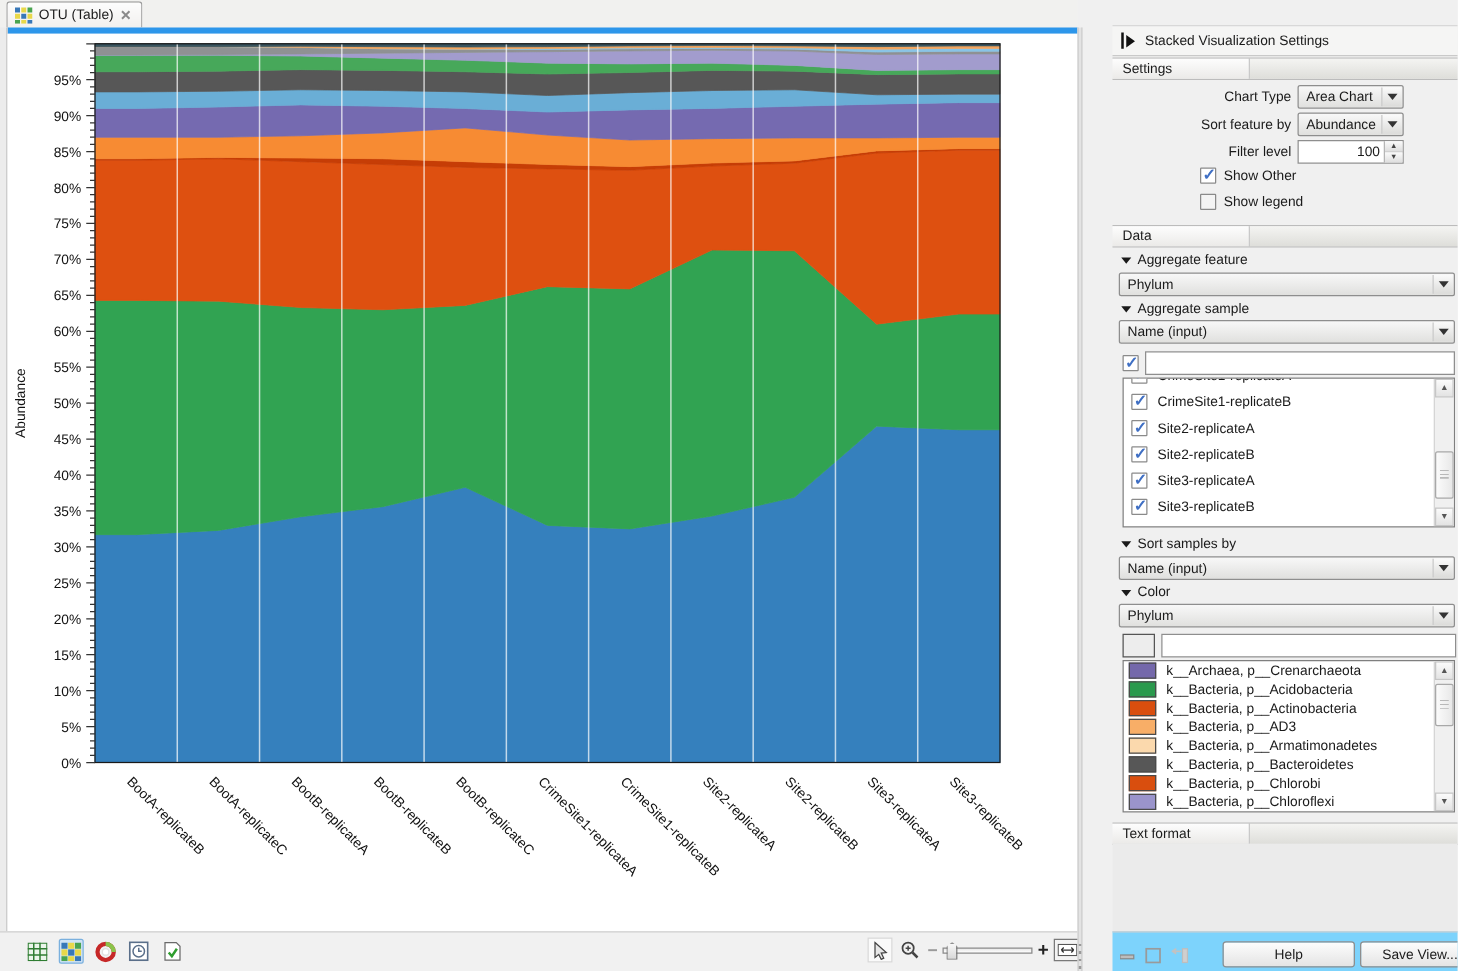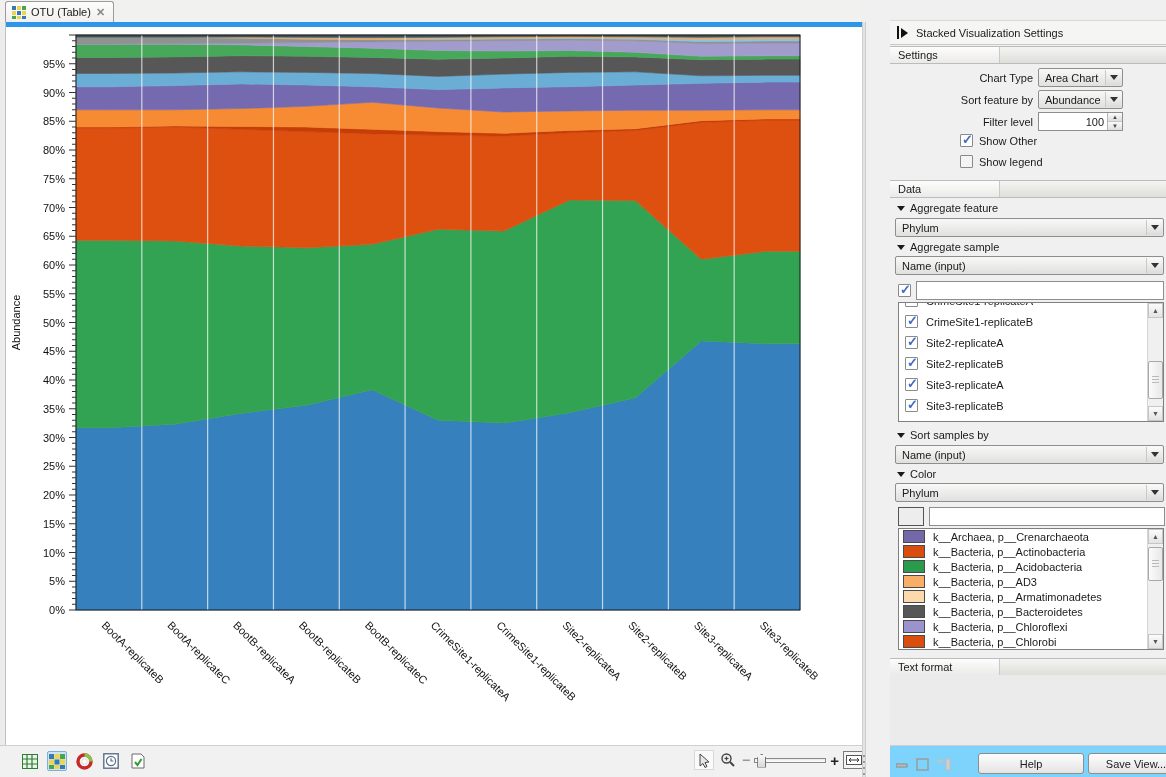--- a/index.html
+++ b/index.html
@@ -503,46 +503,46 @@
       <input class="textfield" style="width: 236px;" value="">
     </div>
 
     <div class="listbox" style="left:8px; top:528px; width:266px; height:122px;">
       <div class="list-inner" id="color-list">
           <div class="clb-row">
             <span class="swatch" style="background: rgb(116, 104, 171);"></span>
             <span>k__Archaea, p__Crenarchaeota</span>
           </div>
           <div class="clb-row">
+            <span class="swatch" style="background: rgb(42, 154, 77);"></span>
+            <span>k__Bacteria, p__Acidobacteria</span>
+          </div>
+          <div class="clb-row">
             <span class="swatch" style="background: rgb(217, 78, 14);"></span>
             <span>k__Bacteria, p__Actinobacteria</span>
           </div>
           <div class="clb-row">
-            <span class="swatch" style="background: rgb(42, 154, 77);"></span>
-            <span>k__Bacteria, p__Acidobacteria</span>
-          </div>
-          <div class="clb-row">
             <span class="swatch" style="background: rgb(248, 174, 103);"></span>
             <span>k__Bacteria, p__AD3</span>
           </div>
           <div class="clb-row">
             <span class="swatch" style="background: rgb(251, 217, 173);"></span>
             <span>k__Bacteria, p__Armatimonadetes</span>
           </div>
           <div class="clb-row">
             <span class="swatch" style="background: rgb(87, 87, 87);"></span>
             <span>k__Bacteria, p__Bacteroidetes</span>
           </div>
           <div class="clb-row">
+            <span class="swatch" style="background: rgb(217, 78, 14);"></span>
+            <span>k__Bacteria, p__Chlorobi</span>
+          </div>
+          <div class="clb-row">
             <span class="swatch" style="background: rgb(154, 148, 204);"></span>
             <span>k__Bacteria, p__Chloroflexi</span>
-          </div>
-          <div class="clb-row">
-            <span class="swatch" style="background: rgb(217, 78, 14);"></span>
-            <span>k__Bacteria, p__Chlorobi</span>
           </div>
         </div>
       <div class="scrollbar">
         <div class="sb-arrow" style="top:0;">▲</div>
         <div class="sb-thumb" style="top:18px; height:34px;"></div>
         <div class="sb-arrow" style="bottom:0;">▼</div>
       </div>
     </div>
 
     <div class="group-hdr" style="top:658px;justify-content:center;">

